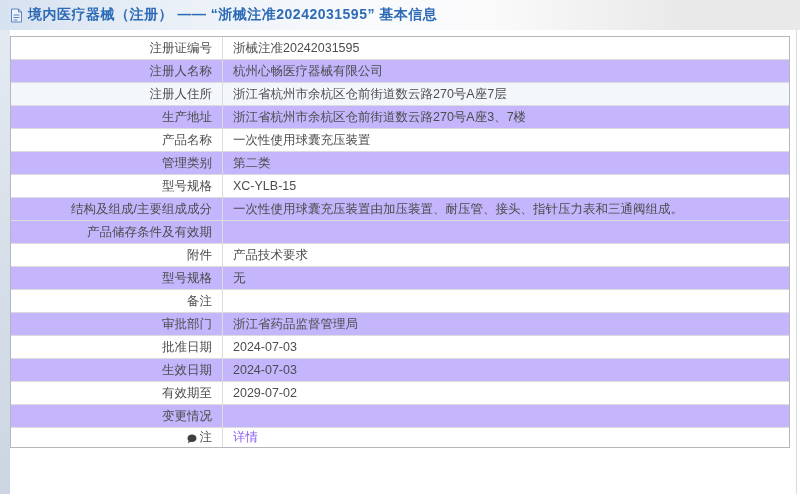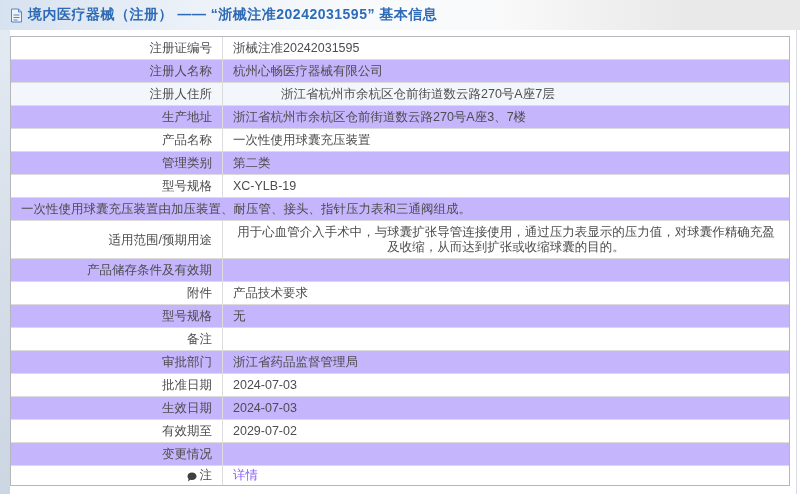--- a/index.html
+++ b/index.html
@@ -26,31 +26,31 @@
   .right-line{
     position:absolute; right:3px; top:30px; bottom:0; width:1px; background:#d9dde3;
   }
   .info-table{
     position:absolute; left:10px; top:36px; width:780px;
     background:#fff; border:1px solid #b4b8bd;
   }
   .row{ display:flex; align-items:stretch; background:#fff; }
   .row + .row{ border-top:1px solid #dcdcdc; }
   .row.alt{ background:#c4b5fd; }
-  .row.tint{ background:#f3f7fc;gap:48px; }
+  .row.tint{ background:#f3f7fc; }
   .cell{
     display:flex; align-items:center;
     font-size:12.5px; color:#4d4d4d; line-height:15px;
     padding:4px 10px 3px 10px; min-height:22px;
   }
   .label{
     flex:0 0 212px; width:212px; justify-content:flex-end; text-align:center;
     border-right:1px solid #dcdcdc;
   }
-  .value{ flex:1 1 auto; text-align:center; word-break:break-all; }
+  .value{ flex:1 1 auto; text-align:right; word-break:break-all; }
   .row.short .cell{ min-height:18px; padding-top:2px; padding-bottom:2px; }
   .note-icon{ width:10px; height:10px; margin-right:3px; flex:0 0 auto; display:inline-block; }
   a.detail-link{ color:#8b5cf6; text-decoration:none; cursor:pointer; }
 </style>
 </head>
 <body>
 
 <div class="page">
 
   <div class="header">
@@ -96,31 +96,28 @@
       <div class="cell value">一次性使用球囊充压装置</div>
     </div>
 
     <div class="row alt">
       <div class="cell label">管理类别</div>
       <div class="cell value">第二类</div>
     </div>
 
     <div class="row">
       <div class="cell label">型号规格</div>
-      <div class="cell value">XC-YLB-19</div>
+      <div class="cell value">XC-YLB-15</div>
     </div>
 
     <div class="row alt">
+      <div class="cell label">结构及组成/主要组成成分</div>
       <div class="cell value">一次性使用球囊充压装置由加压装置、耐压管、接头、指针压力表和三通阀组成。</div>
     </div>
 
-    <div class="row tall">
-      <div class="cell label">适用范围/预期用途</div>
-      <div class="cell value">用于心血管介入手术中，与球囊扩张导管连接使用，通过压力表显示的压力值，对球囊作精确充盈及收缩，从而达到扩张或收缩球囊的目的。</div>
-    </div>
 
     <div class="row alt">
       <div class="cell label">产品储存条件及有效期</div>
       <div class="cell value"></div>
     </div>
 
     <div class="row">
       <div class="cell label">附件</div>
       <div class="cell value">产品技术要求</div>
     </div>

